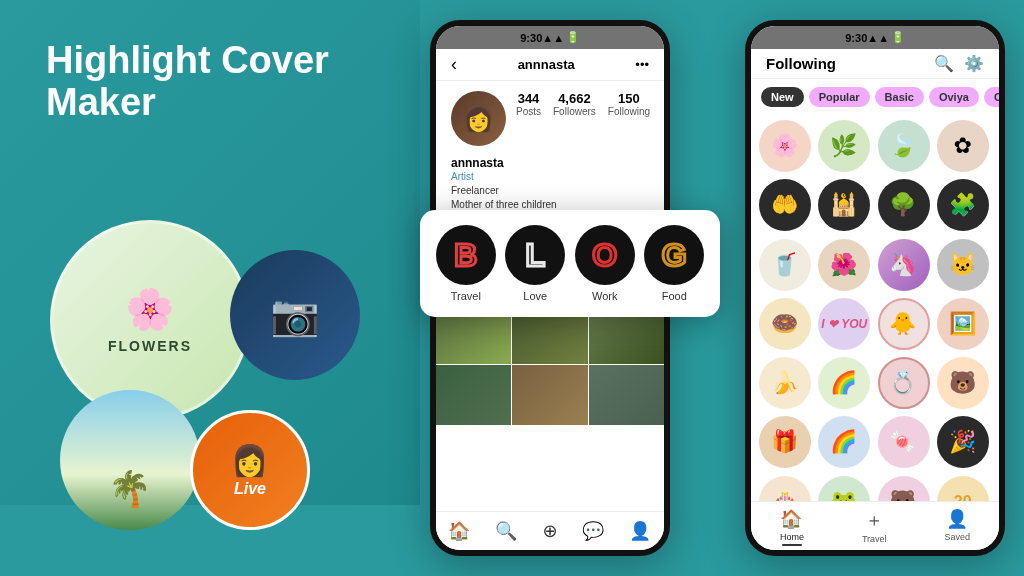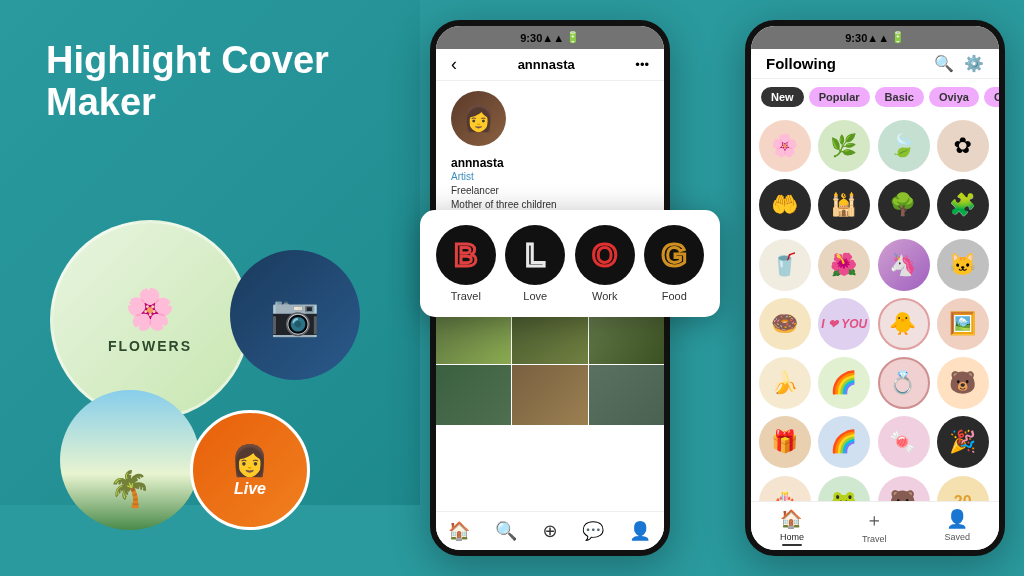--- a/index.html
+++ b/index.html
@@ -523,20 +523,34 @@
   </div>
 
   <div class="phone-header">
     <span style="font-size:18px;cursor:pointer;">‹</span>
     <span style="font-weight:700;font-size:13px;">annnasta</span>
     <span style="font-size:13px;cursor:pointer;">•••</span>
   </div>
 
   <div class="profile-section">
     <div class="profile-pic">👩</div>
+    <div class="profile-stats">
+      <div class="stat-item">
+        <span class="stat-num">344</span>
+        <span style="font-size:10px;color:#555;">Posts</span>
+      </div>
+      <div class="stat-item">
+        <span class="stat-num">4,662</span>
+        <span style="font-size:10px;color:#555;">Followers</span>
+      </div>
+      <div class="stat-item">
+        <span class="stat-num">150</span>
+        <span style="font-size:10px;color:#555;">Following</span>
+      </div>
+    </div>
   </div>
 
   <div class="profile-info">
     <div class="profile-name">annnasta</div>
     <div class="profile-bio">
       <span style="color:#3a8fc0;">Artist</span><br>
       <span>Freelancer</span><br>
       <span>Mother of three children</span><br>
       <span>Artist and traveler</span><br>
       <span class="profile-link">www.html.com.do</span><br>

